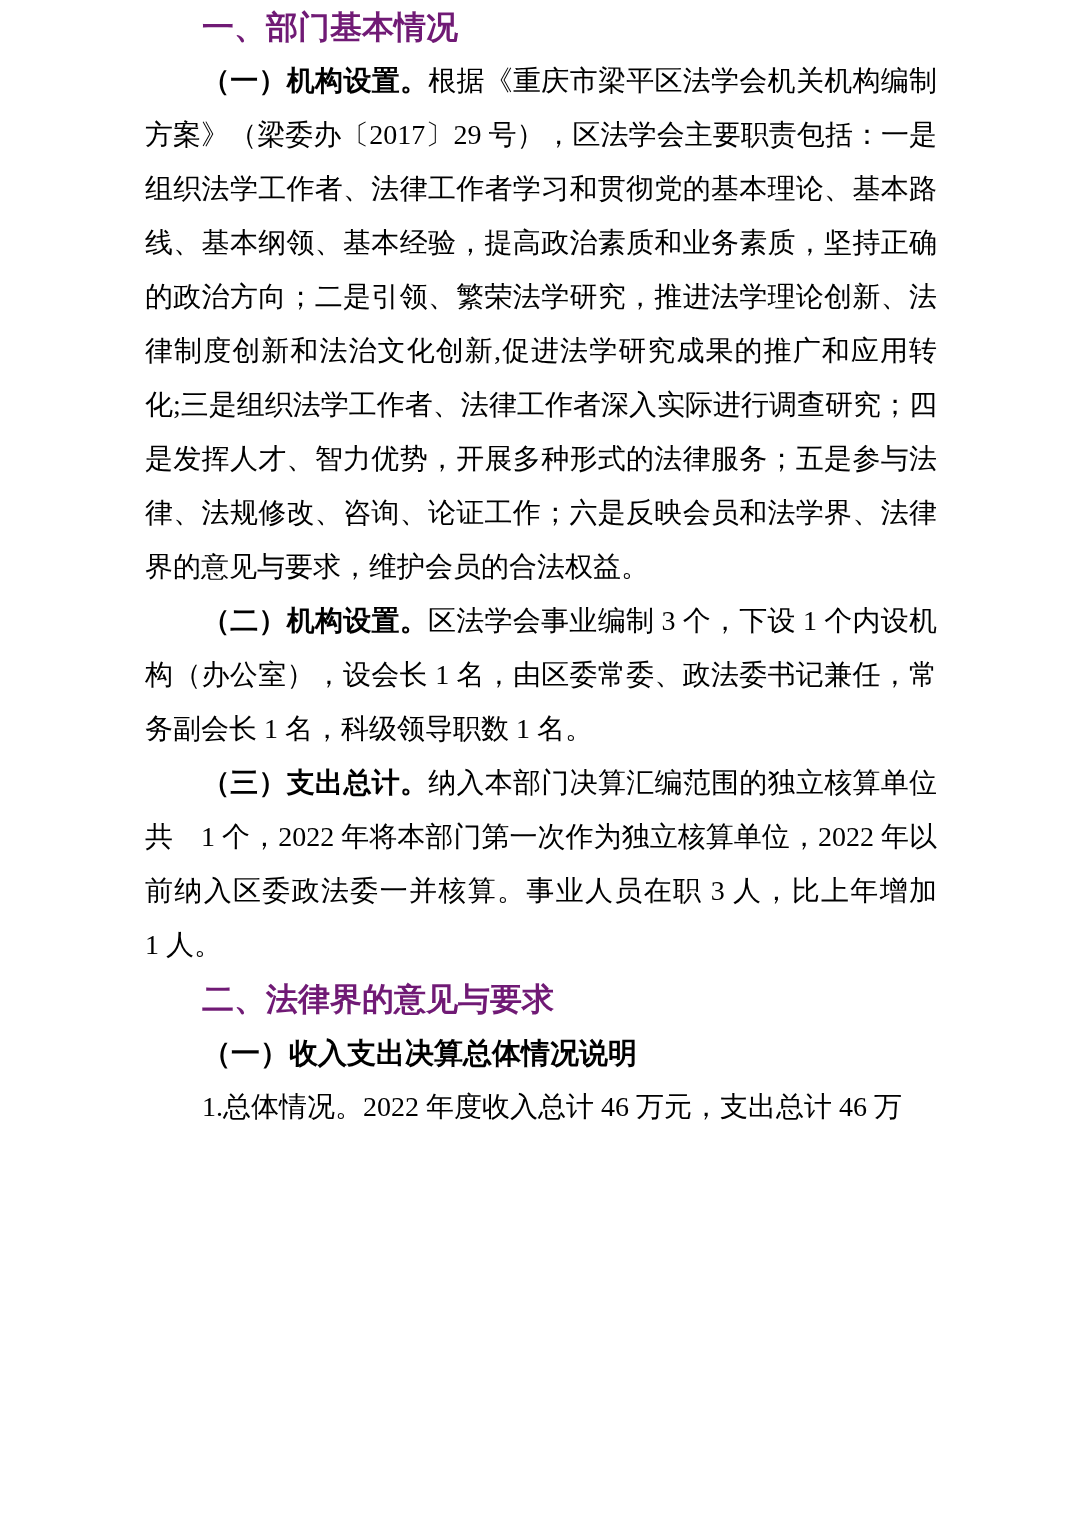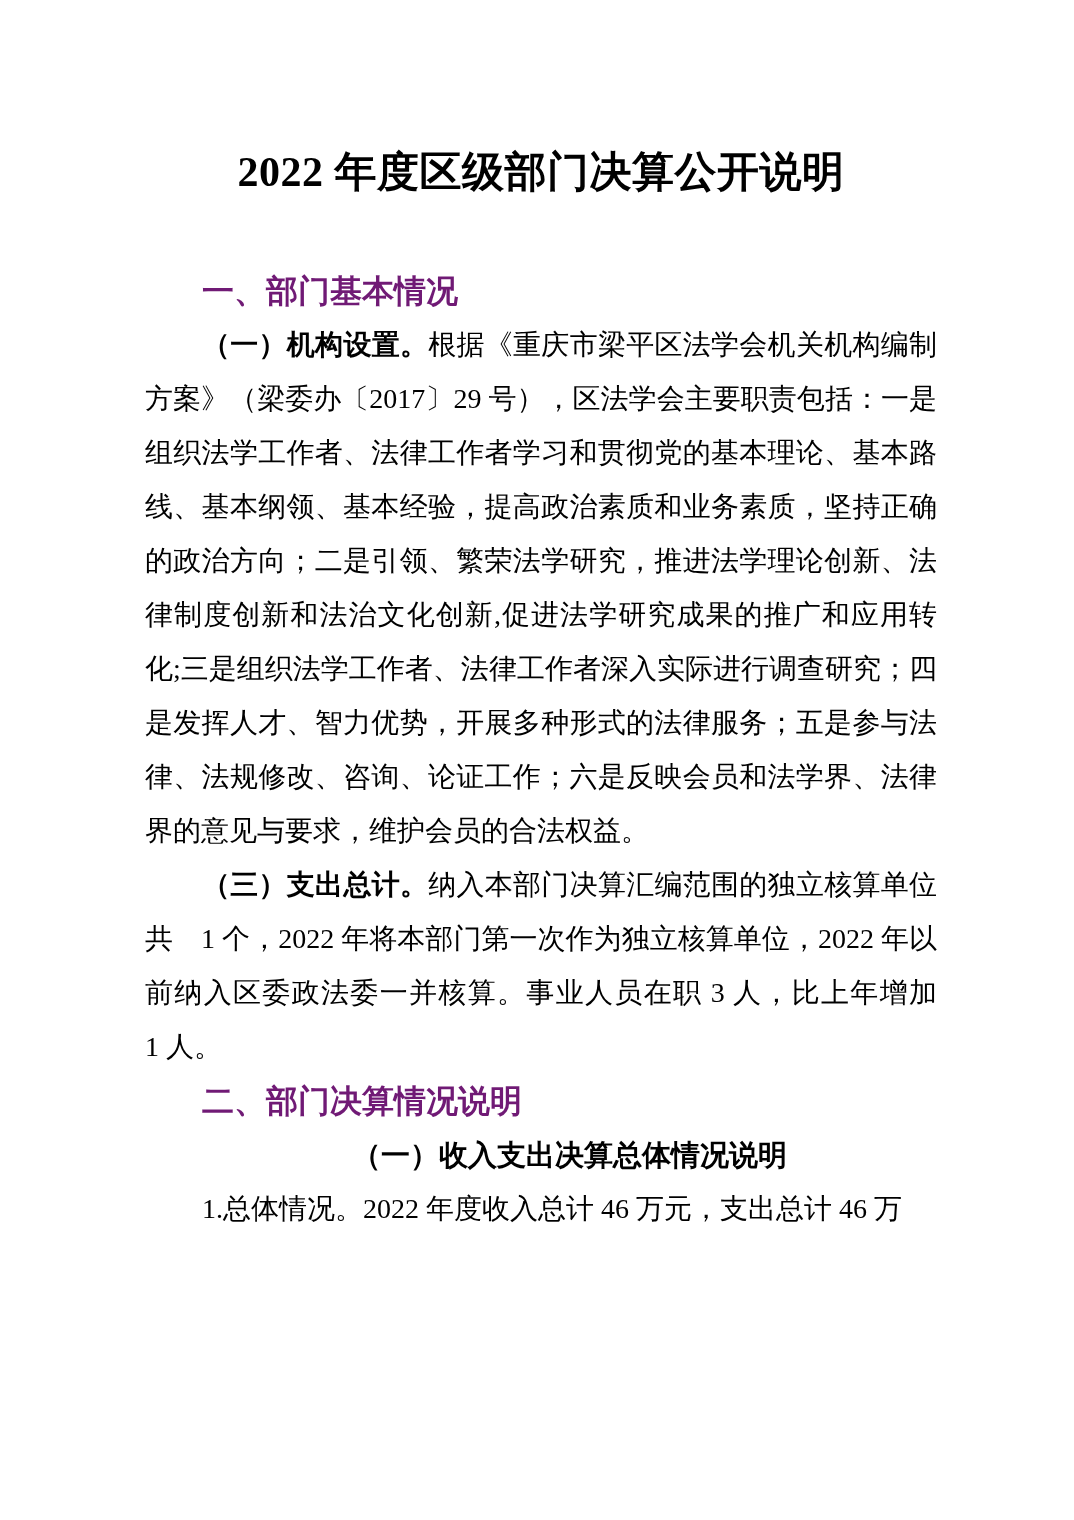--- a/index.html
+++ b/index.html
@@ -47,21 +47,20 @@
     color: #701a75;
   }
   .sub {
     margin: 0;
     padding-left: 57px;
     font-family: "Liberation Sans", "DejaVu Sans", sans-serif;
     font-weight: 700;
     font-size: 29px;
     line-height: 54px;
     color: #000000;
-    text-align: center;
   }
   .para {
     margin: 0;
     font-size: 28px;
     line-height: 54px;
     text-align: justify;
     text-justify: inter-character;
     text-indent: 57px;
     color: #000000;
     font-family: "Liberation Serif", "DejaVu Serif", serif;
@@ -69,23 +68,23 @@
   .para .lead {
     font-family: "Liberation Sans", "DejaVu Sans", sans-serif;
     font-weight: 700;
   }
 </style>
 </head>
 <body>
 
 <div class="page">
   <div class="content">
-    <h1 class="doc-title">2022 年度区级部门决算公开说明</h1>
     <div id="blocks">
         <div class="h1">一、部门基本情况</div>
         <p class="para"><span class="lead">（一）机构设置。</span><span class="body-text">根据《重庆市梁平区法学会机关机构编制方案》（梁委办〔2017〕29 号），区法学会主要职责包括：一是组织法学工作者、法律工作者学习和贯彻党的基本理论、基本路线、基本纲领、基本经验，提高政治素质和业务素质，坚持正确的政治方向；二是引领、繁荣法学研究，推进法学理论创新、法律制度创新和法治文化创新,促进法学研究成果的推广和应用转化;三是组织法学工作者、法律工作者深入实际进行调查研究；四是发挥人才、智力优势，开展多种形式的法律服务；五是参与法律、法规修改、咨询、论证工作；六是反映会员和法学界、法律界的意见与要求，维护会员的合法权益。</span></p>
+        <p class="para"><span class="lead">（二）机构设置。</span><span class="body-text">区法学会事业编制 3 个，下设 1 个内设机构（办公室），设会长 1 名，由区委常委、政法委书记兼任，常务副会长 1 名，科级领导职数 1 名。</span></p>
         <p class="para"><span class="lead">（三）支出总计。</span><span class="body-text">纳入本部门决算汇编范围的独立核算单位共　1 个，2022 年将本部门第一次作为独立核算单位，2022 年以前纳入区委政法委一并核算。事业人员在职 3 人，比上年增加　1 人。</span></p>
-        <div class="h1">二、部门决算情况说明</div>
+        <div class="h1">二、法律界的意见与要求</div>
         <div class="sub">（一）收入支出决算总体情况说明</div>
         <p class="para"><span class="body-text">1.总体情况。2022 年度收入总计 46 万元，支出总计 46 万</span></p>
       </div>
   </div>
 </div>
 
 </body></html>

